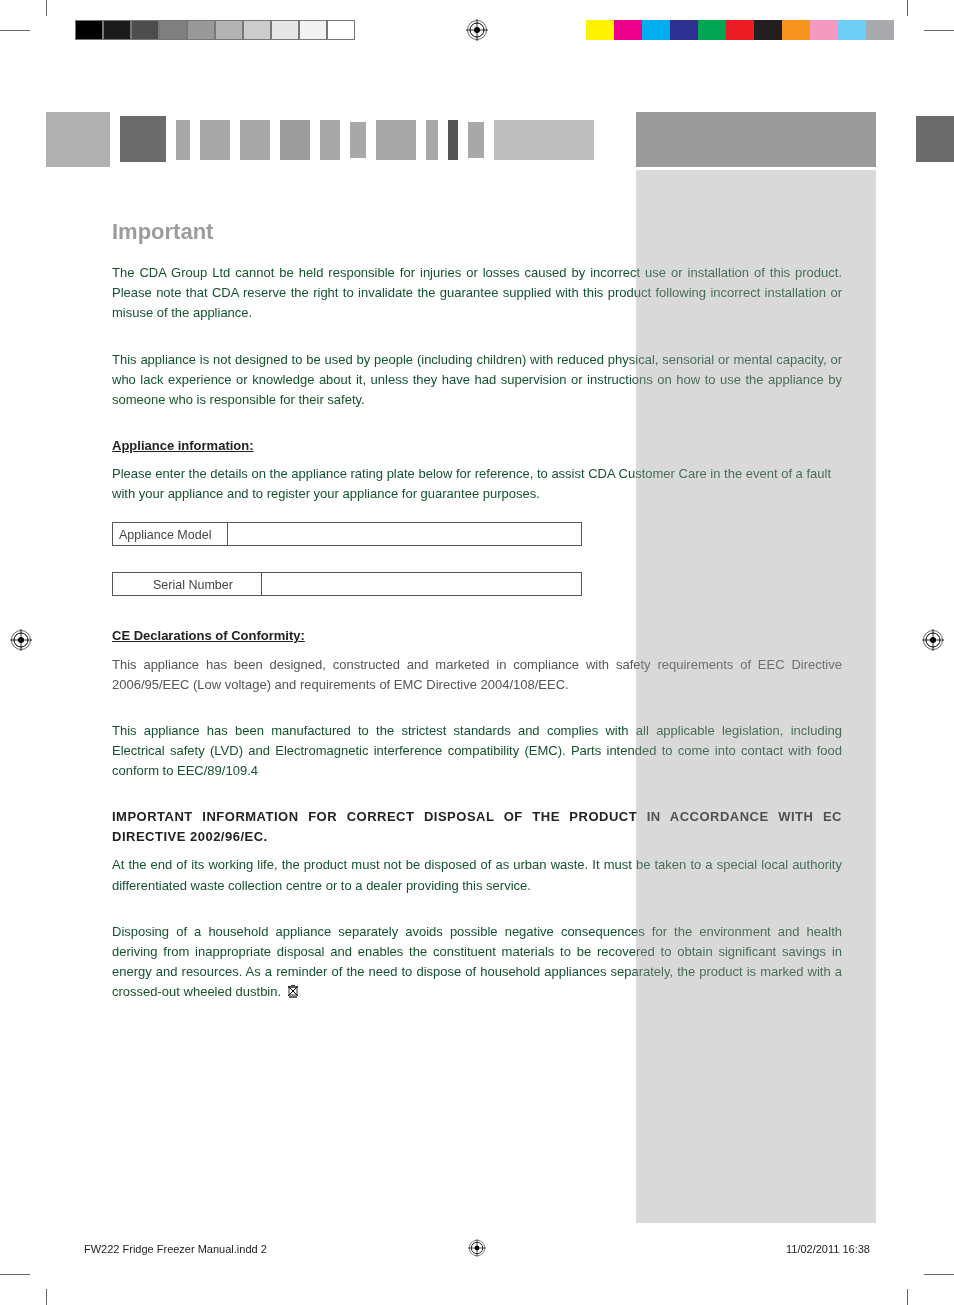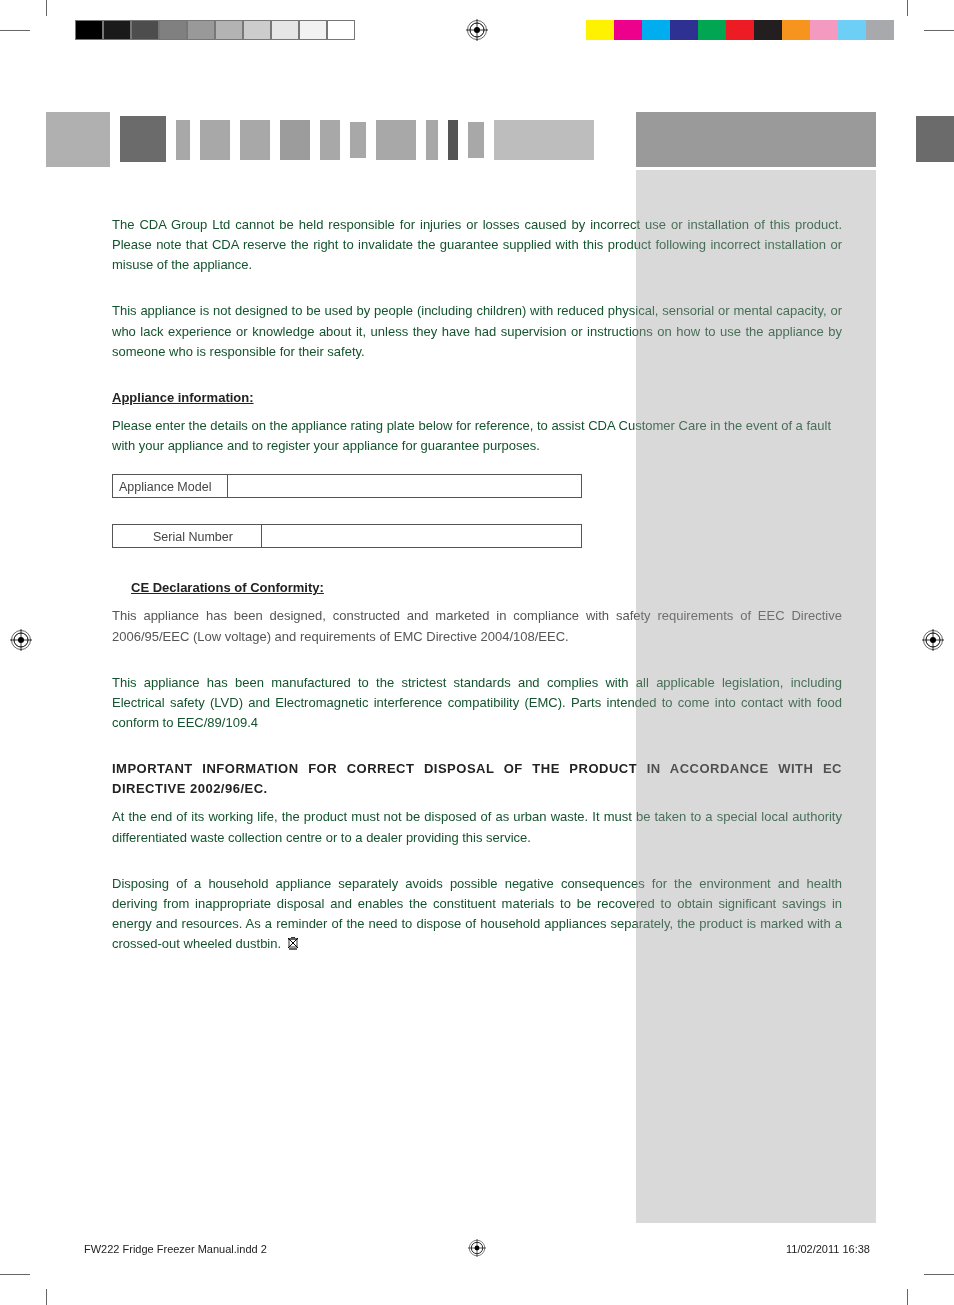--- a/index.html
+++ b/index.html
@@ -178,37 +178,38 @@
   <div class="bar-sm" style="left:376px; width:40px; height:40px; top:8px; background:#a8a8a8;"></div>
   <div class="bar-sm" style="left:426px; width:12px; height:40px; top:8px; background:#a8a8a8;"></div>
   <div class="bar-sm" style="left:448px; width:10px; height:40px; top:8px; background:#555;"></div>
   <div class="bar-sm" style="left:468px; width:16px; height:36px; top:10px; background:#a8a8a8;"></div>
   <div class="bar-sm" style="left:494px; width:100px; height:40px; top:8px; background:#bdbdbd;"></div>
   <div class="bar-lg" style="left:636px; width:240px; background:#9a9a9a;"></div>
   <div class="bar-sm" style="right:0; width:38px; height:46px; top:4px; background:#6b6b6b;"></div>
 </div>
 
 <div class="content">
+  <h2 class="heading">Important</h2>
 
   <div class="p">The CDA Group Ltd cannot be held responsible for injuries or losses caused by incorrect use or installation of this product. Please note that CDA reserve the right to invalidate the guarantee supplied with this product following incorrect installation or misuse of the appliance.</div>
   <div class="p">This appliance is not designed to be used by people (including children) with reduced physical, sensorial or mental capacity, or who lack experience or knowledge about it, unless they have had supervision or instructions on how to use the appliance by someone who is responsible for their safety.</div>
 
   <div class="strong-line">Appliance information:</div>
   <div class="p" style="text-align:left; margin-bottom:10px;">Please enter the details on the appliance rating plate below for reference, to assist CDA Customer Care in the event of a fault with your appliance and to register your appliance for guarantee purposes.</div>
 
   <div class="field-row">
     <div class="label">Appliance Model</div>
     <div class="val"></div>
   </div>
   <div class="field-row" style="margin-top:26px;padding-left:34px;">
     <div class="label">Serial Number</div>
     <div class="val"></div>
   </div>
 
-  <div class="strong-line" style="margin-top:30px;margin-left:19px;">CE Declarations of Conformity:</div>
+  <div class="strong-line" style="margin-top:30px;">CE Declarations of Conformity:</div>
   <div class="ce-body">This appliance has been designed, constructed and marketed in compliance with safety requirements of EEC Directive 2006/95/EEC (Low voltage) and requirements of EMC Directive 2004/108/EEC.</div>
   <div class="p">This appliance has been manufactured to the strictest standards and complies with all applicable legislation, including Electrical safety (LVD) and Electromagnetic interference compatibility (EMC). Parts intended to come into contact with food conform to EEC/89/109.4</div>
 
   <div class="disposal-heading">IMPORTANT INFORMATION FOR CORRECT DISPOSAL OF THE PRODUCT IN ACCORDANCE WITH EC DIRECTIVE 2002/96/EC.</div>
   <div class="p" style="">At the end of its working life, the product must not be disposed of as urban waste. It must be taken to a special local authority differentiated waste collection centre or to a dealer providing this service.</div>
   <div class="p" style="margin-bottom:0;">
     <span>Disposing of a household appliance separately avoids possible negative consequences for the environment and health deriving from inappropriate disposal and enables the constituent materials to be recovered to obtain significant savings in energy and resources. As a reminder of the need to dispose of household appliances separately, the product is marked with a crossed-out wheeled dustbin.</span>
     <span class="weee-icon">
       <svg viewBox="0 0 12 14">
           <rect x="2" y="3" width="8" height="8" fill="none" stroke="#000" stroke-width="0.8"></rect>

